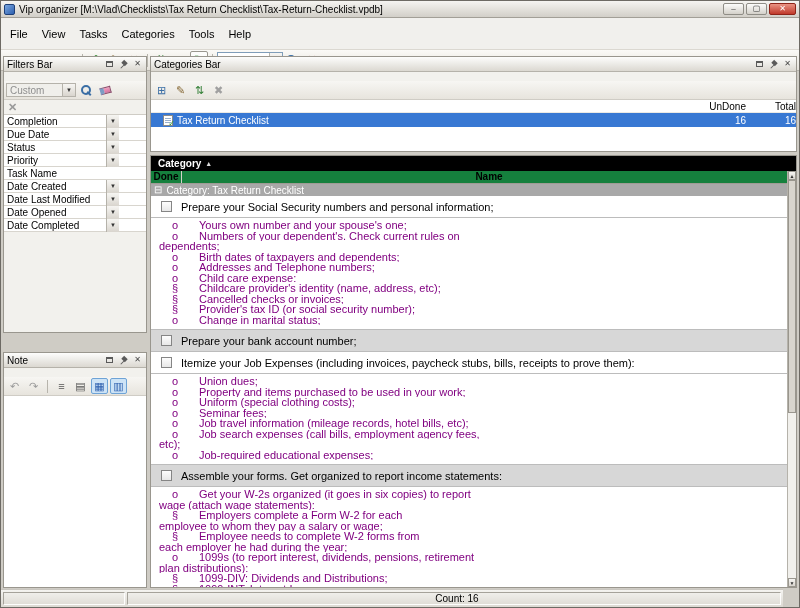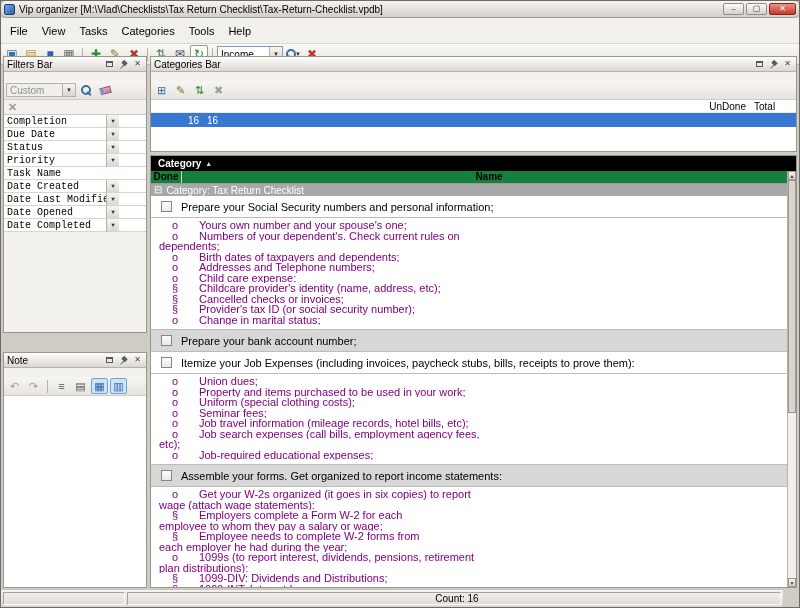--- a/index.html
+++ b/index.html
@@ -3,31 +3,31 @@
 <meta charset="utf-8">
 <style>
   * { box-sizing: border-box; margin: 0; padding: 0; }
   html,body { background:#888; }
   body { font-family: "Liberation Sans", sans-serif; }
   .app { position:relative; width:800px; height:608px; background:#cfccc5; border:1px solid #6d6a64;
          font-size:11px; color:#000; overflow:hidden; }
 
   
   .titlebar { height:17px; display:flex; align-items:center; gap:4px; padding:0 3px;
-              background:linear-gradient(#f5f4f1,#d2cfc8); border-bottom:1px solid #a29f97;border-radius:6px; }
+              background:linear-gradient(#f5f4f1,#d2cfc8); border-bottom:1px solid #a29f97; }
   .app-icon { width:11px; height:11px; border:1px solid #1d3f78; border-radius:2px;
               background:linear-gradient(135deg,#7aa7e0,#2d5fae); }
   .title-text { font-size:10px; white-space:nowrap; overflow:hidden; }
   .win-btns { margin-left:auto; display:flex; gap:2px; }
   .win-btn { width:21px; height:12px; border:1px solid #8f8d86; border-radius:2px; text-align:center;
              background:linear-gradient(#fcfcfb,#d4d1ca); font-size:8px; line-height:10px; color:#333; }
   .win-btn.close { width:27px; background:linear-gradient(#ea9383,#c0392b); border-color:#8d2419; color:#fff; }
 
   
-  .menubar { height:26px; display:flex; align-items:center; padding-left:2px;
+  .menubar { height:32px; display:flex; align-items:center; padding-left:2px;
              background:#f1f0ed; border-bottom:1px solid #dbd8d1; }
   .menu-item { padding:1px 7px; }
   .toolbar { height:21px; display:flex; align-items:center; gap:1px; padding:0 2px;
              background:linear-gradient(#fbfaf7,#e5e2db); border-bottom:1px solid #b7b4ac; }
   .tbtn { width:18px; height:18px; display:flex; align-items:center; justify-content:center;
           border:1px solid transparent; border-radius:2px; font-size:12px; }
   .tbtn.pressed { border-color:#9a978f; background:#fdfdfc; }
   .tsep { width:1px; height:13px; background:#b7b4ac; margin:0 3px; }
   .combo { width:66px; height:16px; background:#fff; border:1px solid #7f9db9; display:flex; align-items:center; }
   .combo .val { flex:1; padding-left:3px; font-size:10px; white-space:nowrap; overflow:hidden; }
@@ -52,21 +52,21 @@
   .pin-glyph::after { content:""; position:absolute; width:1px; height:5px; background:#5a5a5a; left:3px; top:4px; transform:rotate(45deg); }
   .x-glyph { font-size:8px; color:#4a4a4a; line-height:1; }
   .ptoolbar { height:19px; flex:0 0 19px; display:flex; align-items:center; gap:2px; padding:0 2px;
               background:linear-gradient(#f7f6f3,#e7e4dd); border-bottom:1px solid #cfccc5;margin-top:9px; }
   .pbtn { width:17px; height:16px; display:flex; align-items:center; justify-content:center; border:1px solid transparent; border-radius:2px; font-size:11px; }
   .pbtn.sel { background:#cde3f6; border-color:#6ea3d6; }
 
   .filters-panel { height:277px; flex:0 0 277px; }
   .clear-row { height:15px; flex:0 0 15px; display:flex; align-items:center; padding-left:4px; border-bottom:1px solid #cfccc5; }
   .frows { background:#fff; }
-  .frow { height:13px; display:flex; align-items:center; background:#fff; border-bottom:1px solid #d8d5ce; font-size:10px;font-family:Liberation Mono, monospace; }
+  .frow { height:13px; display:flex; align-items:center; background:#fff; border-bottom:1px solid #d8d5ce; font-size:10px; }
   .frow .flabel { flex:1; padding-left:3px; white-space:nowrap; overflow:hidden; max-width:102px; }
   .farr { width:13px; height:13px; flex:0 0 13px; display:flex; align-items:center; justify-content:center;
           background:linear-gradient(#f6f5f2,#d9d5ce); border-left:1px solid #b5b2aa; font-size:6px; color:#333; }
   .ffill { flex:1; background:#f2f1ed; }
   .note-panel { flex:1; }
   .note-body { flex:1; background:#fff; }
 
   
   .mag-glyph { width:13px; height:13px; position:relative; display:block; }
   .mag-glyph::before { content:""; position:absolute; width:6px; height:6px; border:2px solid #3a6ea5; border-radius:50%; top:1px; left:1px; }
@@ -75,21 +75,21 @@
                   background:linear-gradient(#f3a0c0,#d4739e); border:1px solid #8a4a6a; border-left:4px solid #7c9cc4; }
 
   
   .cats-panel { height:96px; flex:0 0 96px; }
   .cat-list { flex:1; background:#fff; font-size:10px; overflow:hidden; }
   .cat-head { display:flex; height:13px; align-items:center; border-bottom:1px solid #eceae5; }
   .cat-row { display:flex; height:14px; align-items:center; }
   .cat-row.selected { background:#3878d3; color:#fff; }
   .cat-name { flex:1; display:flex; align-items:center; gap:4px; padding-left:12px; min-width:0; }
   .col-undone { width:56px; text-align:right; padding-right:8px; flex:0 0 56px; }
-  .col-total { width:42px; text-align:left; padding-right:15px; flex:0 0 42px; }
+  .col-total { width:42px; text-align:right; padding-right:0; flex:0 0 42px; }
   .cat-icon { width:10px; height:11px; background:#fff; border:1px solid #8a8a8a; position:relative; flex:0 0 10px; }
   .cat-icon::before { content:""; position:absolute; left:1px; right:1px; top:2px; height:1px; background:#9ab0cc; box-shadow:0 2px 0 #9ab0cc, 0 4px 0 #9ab0cc; }
   .cat-icon::after { content:"✓"; position:absolute; right:-3px; bottom:-3px; color:#2e9e2e; font-size:8px; }
 
   
   .grid-panel { flex:1; position:relative; background:#fff; border:1px solid #99968e; overflow:hidden;
                 display:flex; flex-direction:column; }
   .sortbar { height:15px; flex:0 0 15px; background:#000; color:#fff; display:flex; align-items:center;
              gap:4px; padding-left:7px; font-weight:bold; font-size:10px; }
   .sort-tri { font-size:7px; color:#d9d9d9; }
@@ -291,20 +291,24 @@
           <span class="pbtn" style="color:#2e7d32;">⇅</span>
           <span class="pbtn" style="color:#a0a0a0;">✖</span>
         </div>
         <div class="cat-list">
           <div class="cat-head">
             <span class="cat-name"></span>
             <span class="col-undone">UnDone</span>
             <span class="col-total">Total</span>
           </div>
           <div class="cat-row selected">
+            <span class="cat-name">
+              <span class="cat-icon"></span>
+              <span>Tax Return Checklist</span>
+            </span>
             <span class="col-undone">16</span>
             <span class="col-total">16</span>
           </div>
         </div>
       </div>
 
       <div class="grid-panel">
         <div class="sortbar">
           <span>Category</span>
           <span class="sort-tri">▲</span>

